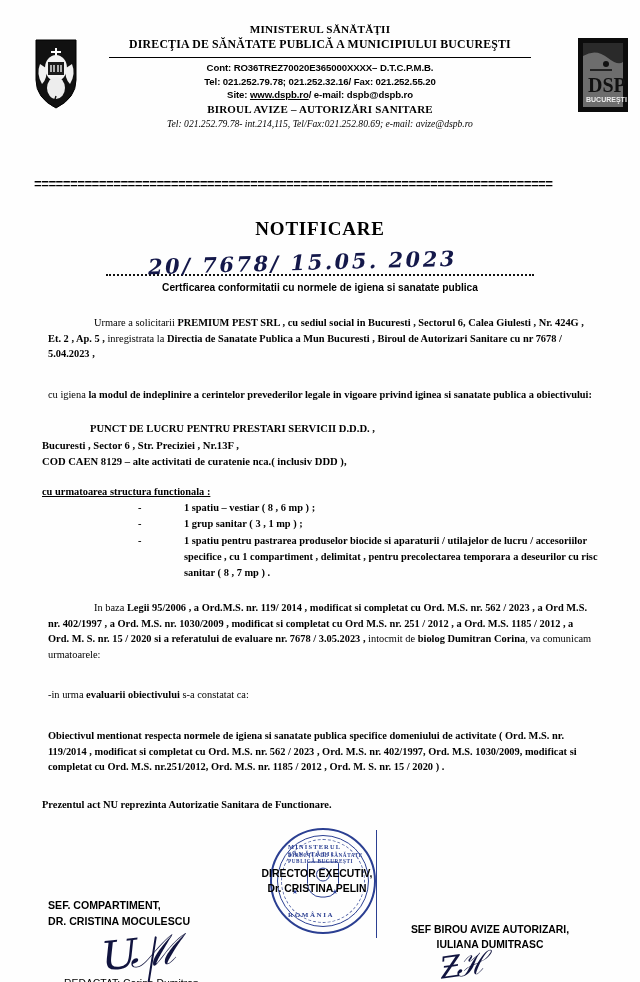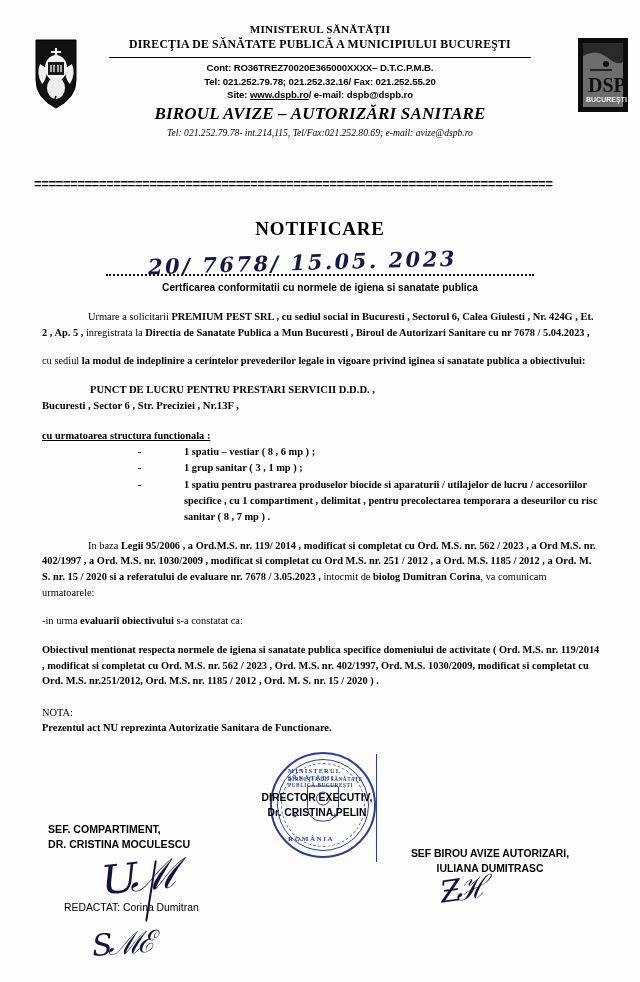--- a/index.html
+++ b/index.html
@@ -67,23 +67,22 @@
     font-weight: bold;
     line-height: 1.42;
     letter-spacing: -0.1px;
   }
   .contact-line a, .contact-line .ul {
     text-decoration: underline;
     color: #000;
   }
   .bureau-line {
     font-family: "Liberation Serif", serif;
-    font-style: italic;
-    font-weight: bold;
-    font-size: 17px;
+    font-weight: bold;
+    font-size: 11px;
     line-height: 1.4;
     letter-spacing: 0.2px;
   }
   .bureau-sub {
     font-family: "Liberation Serif", serif;
     font-style: italic;
     font-size: 9.6px;
     line-height: 1.4;
   }
 
@@ -143,21 +142,21 @@
     margin-top: -2px;
   }
 
   
   .body-wrap {
     margin: 0 40px 0 42px;
     font-size: 10.4px;
     line-height: 1.5;
   }
   p.para {
-    margin: 0;
+    margin: 6px;
     text-align: left;
   }
   .sp-13 { height: 13px; }
   .sp-16 { height: 16px; }
 
   .indent { display: inline-block; width: 46px; }
   .b { font-weight: bold; }
 
   .objective-block {
     font-weight: bold;
@@ -415,28 +414,29 @@
 
     <div class="sp-16"></div>
 
     <p class="para">
       <span class="indent"></span><span>Urmare a solicitarii </span><span class="b">PREMIUM  PEST  SRL , cu sediul social in Bucuresti , Sectorul  6, Calea Giulesti , Nr. 424G , Et. 2 , Ap. 5 ,</span><span> inregistrata la </span><span class="b">Directia de Sanatate Publica a Mun Bucuresti  , Biroul de Autorizari Sanitare cu nr   7678  /  5.04.2023 ,</span>
     </p>
 
     <div class="sp-13"></div>
 
     <p class="para">
-      <span>cu sediul </span><span class="b">la modul de indeplinire a cerintelor prevederilor legale in vigoare privind iginea si sanatate  publica a obiectivului:</span>
+      <span>cu igiena </span><span class="b">la modul de indeplinire a cerintelor prevederilor legale in vigoare privind iginea si sanatate  publica a obiectivului:</span>
     </p>
 
     <div class="sp-13"></div>
 
     <div class="objective-block">
       <div class="objective-title">PUNCT DE LUCRU PENTRU PRESTARI SERVICII D.D.D.  ,</div>
       <div>Bucuresti , Sector 6 , Str. Preciziei  , Nr.13F ,</div>
+      <div>COD CAEN 8129 – alte activitati de curatenie nca.( inclusiv DDD ),</div>
     </div>
 
     <div class="sp-13"></div>
 
     <div class="struct-head">cu urmatoarea  structura functionala :</div>
 
     <ul class="struct-list">
       <li>
         <span class="dash">-</span>
         <span>1 spatiu  – vestiar ( 8 , 6  mp ) ;</span>
@@ -462,21 +462,20 @@
     <p class="para">
       <span>-in urma </span><span class="b">evaluarii obiectivului</span><span> s-a constatat ca:</span>
     </p>
 
     <div class="sp-13"></div>
 
     <p class="para b">Obiectivul mentionat respecta normele de igiena si sanatate publica specifice domeniului de activitate ( Ord. M.S. nr. 119/2014 , modificat si completat cu Ord. M.S. nr. 562 / 2023 , Ord. M.S. nr. 402/1997, Ord. M.S. 1030/2009,  modificat si completat cu Ord. M.S. nr.251/2012, Ord. M.S. nr. 1185 / 2012 , Ord. M. S. nr. 15 / 2020  ) .</p>
 
     <div class="sp-16"></div>
 
-    <div>NOTA:</div>
     <div class="b">Prezentul act NU reprezinta Autorizatie Sanitara de Functionare.</div>
   </div>
 
   <div class="sig-area">
 
     <div class="stamp">
       <div class="stamp-arc top">MINISTERUL SĂNĂTĂŢII</div>
       <div class="stamp-arc top2">DIRECŢIA DE SĂNĂTATE PUBLICĂ BUCUREŞTI</div>
       <div class="stamp-core"></div>
       <div class="stamp-stars">★ ★</div>

